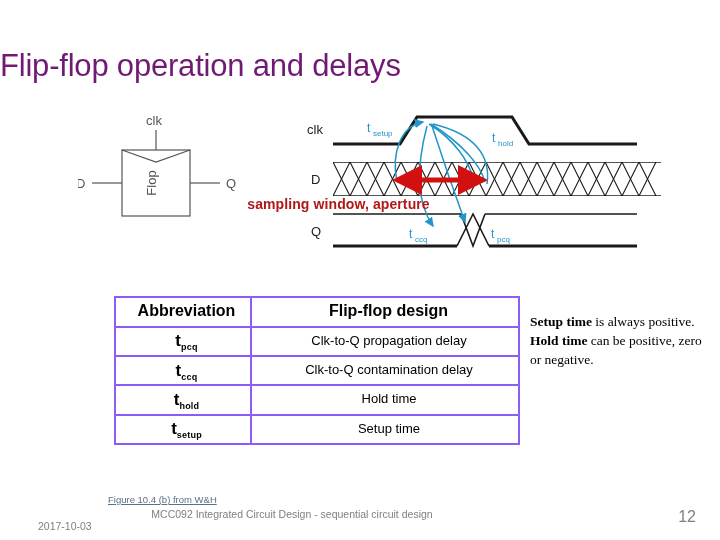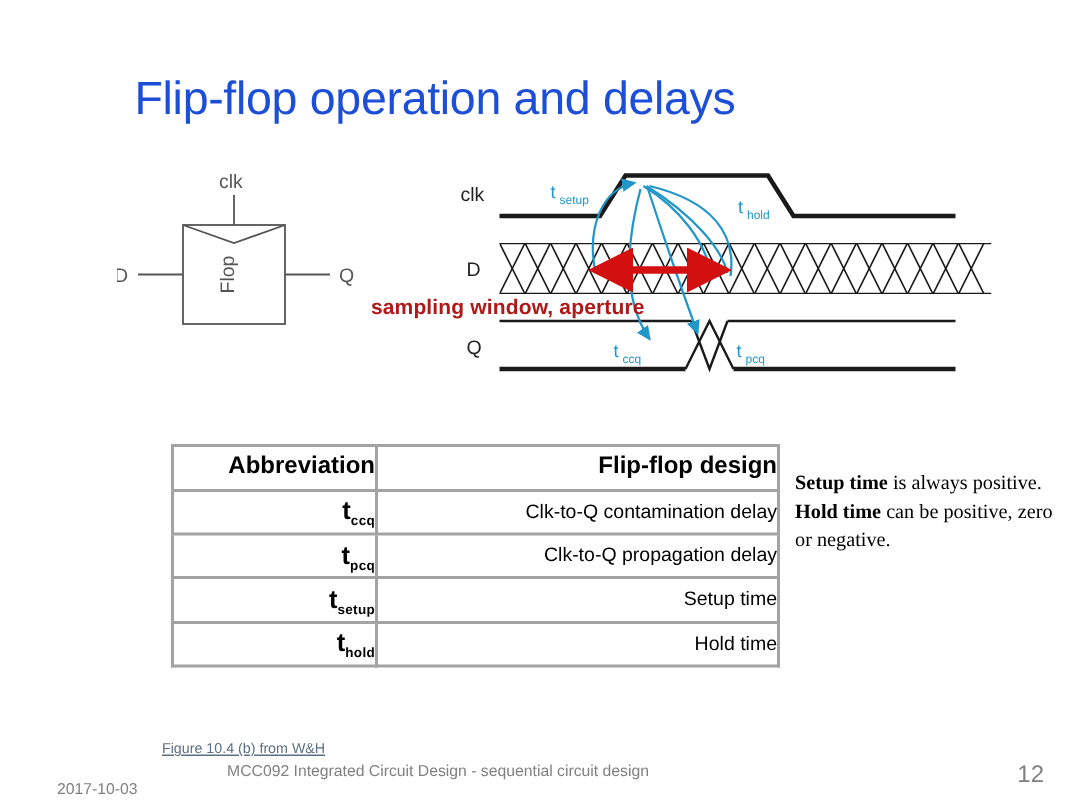--- a/index.html
+++ b/index.html
@@ -15,25 +15,24 @@
     font-family: "Liberation Sans", sans-serif;
     color: #000000;
   }
 
   
   #slide-title {
     position: absolute;
     left: 0;
     top: 48px;
     width: 580px;
-    text-align: center;
     font-size: 31px;
     font-weight: 400;
     letter-spacing: -0.2px;
-    color: #1d4ed8;
+    color: #701a75;
     white-space: nowrap;
   }
 
   
   #ff-symbol {
     position: absolute;
     left: 78px;
     top: 108px;
     width: 190px;
     height: 120px;
@@ -53,24 +52,24 @@
   
   #delay-table {
     position: absolute;
     left: 114px;
     top: 296px;
     width: 404px;
     border-collapse: collapse;
     table-layout: fixed;
   }
   #delay-table td, #delay-table th {
-    border: 2px solid #a3a3a3;
+    border: 2px solid #8b5cf6;
     padding: 0;
     vertical-align: middle;
-    text-align: right;
+    text-align: center;
   }
   #delay-table col.c1 { width: 136px; }
   #delay-table col.c2 { width: 268px; }
   .th-cell {
     font-size: 16px;
     font-weight: 700;
     padding: 5px 0 6px 7px;
     line-height: 1.05;
     color: #000;
   }
@@ -292,48 +291,48 @@
         <div class="th-cell">Abbreviation</div>
       </th>
       <th>
         <div class="th-cell">Flip-flop design</div>
       </th>
     </tr>
   </thead>
   <tbody>
     <tr>
       <td>
+        <div class="abbr-cell"><span>t</span><sub>pcq</sub></div>
+      </td>
+      <td>
+        <div class="desc-cell">Clk-to-Q propagation delay</div>
+      </td>
+    </tr>
+    <tr>
+      <td>
         <div class="abbr-cell"><span>t</span><sub>ccq</sub></div>
       </td>
       <td>
         <div class="desc-cell">Clk-to-Q contamination delay</div>
       </td>
     </tr>
     <tr>
       <td>
-        <div class="abbr-cell"><span>t</span><sub>pcq</sub></div>
-      </td>
-      <td>
-        <div class="desc-cell">Clk-to-Q propagation delay</div>
+        <div class="abbr-cell"><span>t</span><sub>hold</sub></div>
+      </td>
+      <td>
+        <div class="desc-cell">Hold time</div>
       </td>
     </tr>
     <tr>
       <td>
         <div class="abbr-cell"><span>t</span><sub>setup</sub></div>
       </td>
       <td>
         <div class="desc-cell">Setup time</div>
-      </td>
-    </tr>
-    <tr>
-      <td>
-        <div class="abbr-cell"><span>t</span><sub>hold</sub></div>
-      </td>
-      <td>
-        <div class="desc-cell">Hold time</div>
       </td>
     </tr>
   </tbody>
 </table>
 
 <div id="side-note">
   <span style="font-weight:700">Setup time</span><span> is always positive.</span>
   <span style="font-weight:700">Hold time</span><span> can be positive, zero or negative.</span>
 </div>
 

